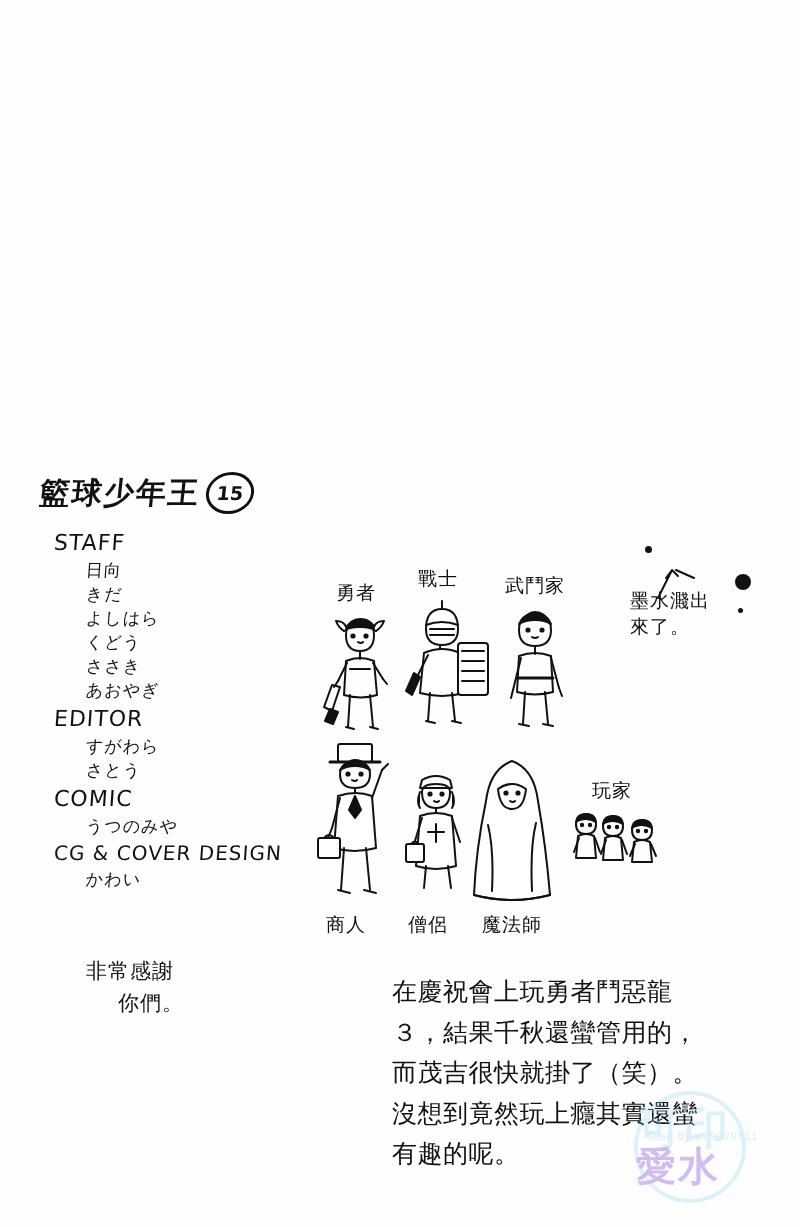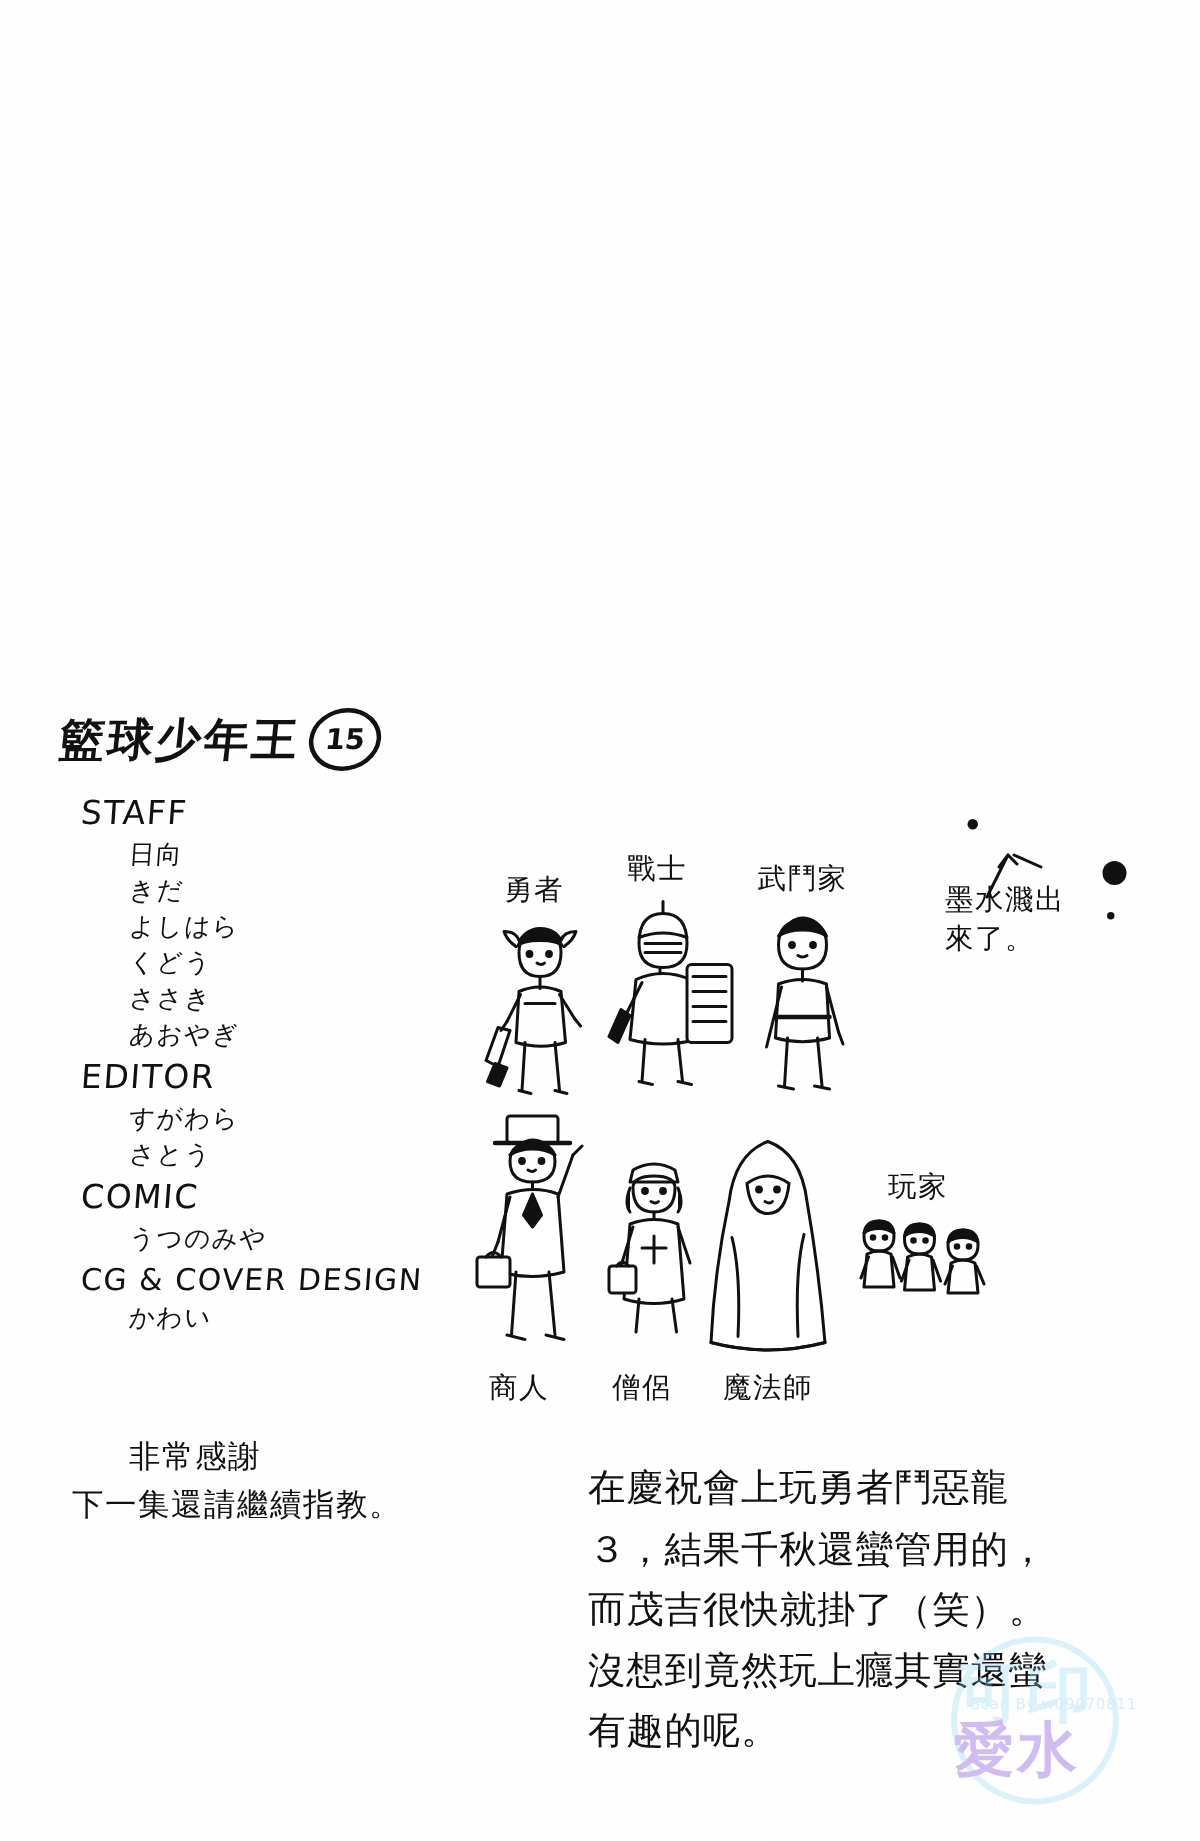--- a/index.html
+++ b/index.html
@@ -223,21 +223,21 @@
 
     <div class="credit-group">
       <div class="credit-head small">CG &amp; COVER DESIGN</div>
       <span class="credit-name">かわい</span>
     </div>
 
   </div>
 
   <div class="thanks">
     <div class="l1">非常感謝</div>
-    <div class="l3">下一集還請繼續指教。</div>
+    <div class="l2">你們。</div>
   </div>
 
   <span class="ink-dot" style="left:645px; top:546px; width:7px; height:7px;"></span>
   <span class="ink-dot" style="left:735px; top:574px; width:16px; height:16px;"></span>
   <span class="ink-dot" style="left:738px; top:608px; width:5px; height:5px;"></span>
   <svg class="figure" style="left:650px; top:556px;" width="60" height="44" viewBox="0 0 60 44">
     <path d="M8 42 L22 14 M22 14 L16 22 M22 14 L28 20 M26 14 L44 22" stroke="#111" stroke-width="2" fill="none" stroke-linecap="round"></path>
   </svg>
   <div class="ink-note">墨水濺出
 來了。</div>

